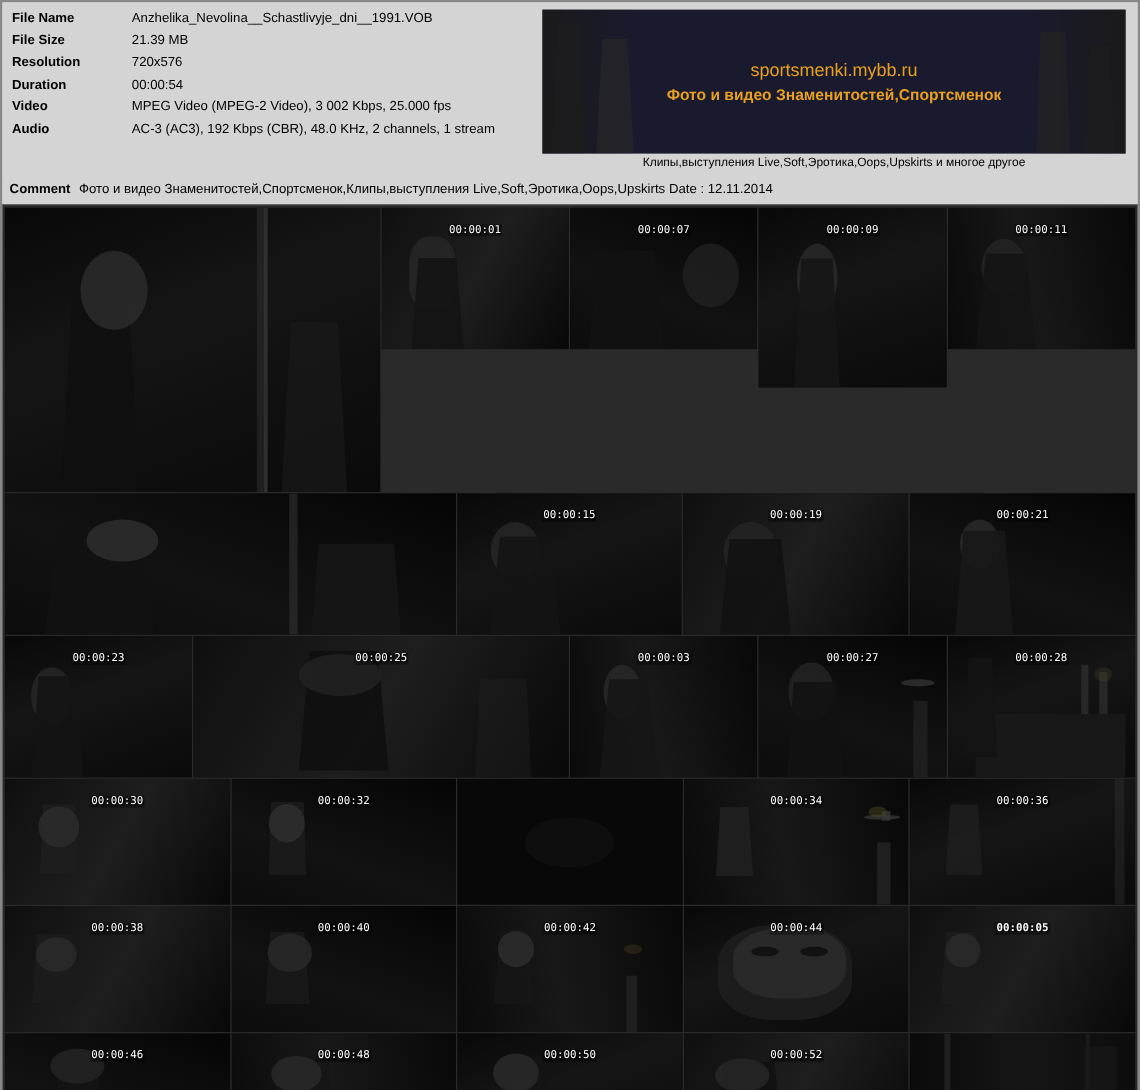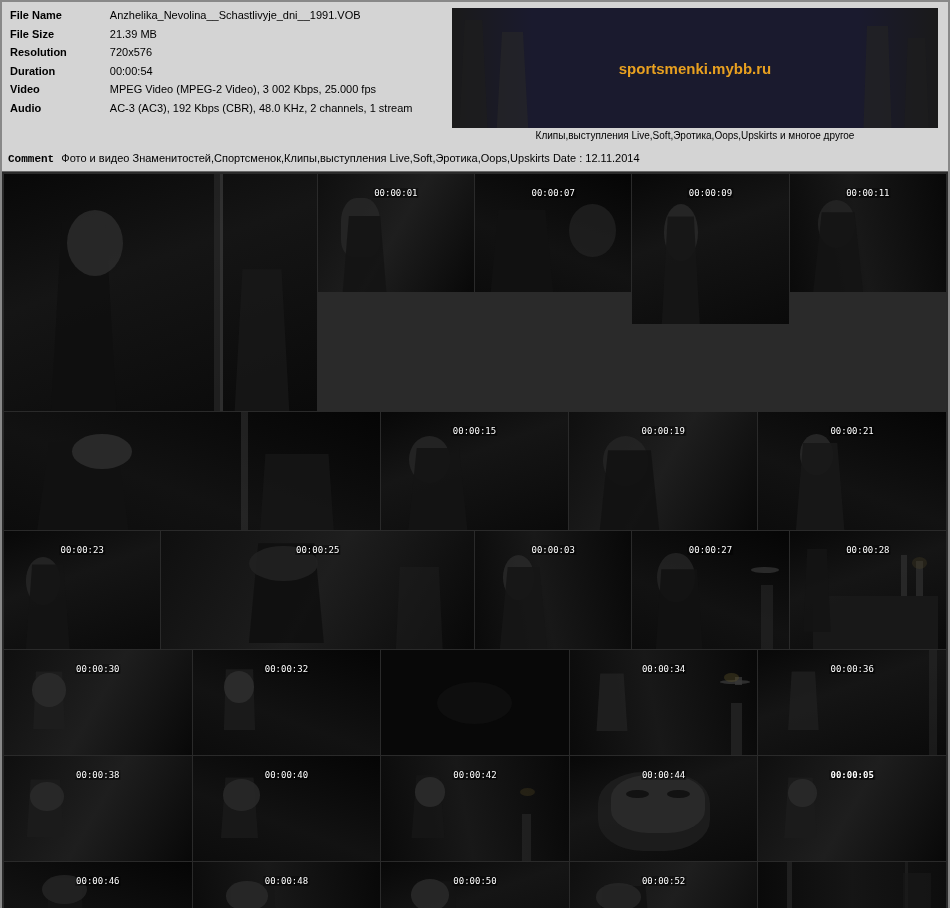--- a/index.html
+++ b/index.html
@@ -180,29 +180,30 @@
             <div style="width:35px;height:80%;background:rgba(40,40,40,0.6);clip-path:polygon(20%0%,80%0%,95%100%,5%100%);"></div>
           </div>
 
           <div style="width:80px;height:100%;background:linear-gradient(270deg,#1a1a1a,transparent);display:flex;align-items:flex-end;justify-content:flex-end;">
             <div style="width:35px;height:85%;background:rgba(35,35,35,0.7);clip-path:polygon(20%0%,80%0%,90%100%,10%100%);"></div>
             <div style="width:35px;height:75%;background:rgba(30,30,30,0.6);margin:0 4px;clip-path:polygon(25%0%,75%0%,85%100%,15%100%);"></div>
           </div>
         </div>
 
         <div style="z-index:3;text-align:center;">
-          <div style="color:#e8a020;font-size:15px;font-weight:bold;font-family:Arial;">sportsmenki.mybb.ru</div>
+          <div style="color:#e8a020;font-size:15px;font-weight:normal;font-family:Arial;">sportsmenki.mybb.ru</div>
+          <div style="color:#e8a020;font-size:13px;font-weight:bold;font-family:Arial;margin-top:4px;">Фото и видео Знаменитостей,Спортсменок</div>
         </div>
       </div>
       <div style="background:#d4d4d4;width:100%;padding:2px 4px;font-size:10px;text-align:center;">Клипы,выступления Live,Soft,Эротика,Oops,Upskirts и многое другое</div>
     </div>
   </div>
 
   <div class="comment-bar">
-    <span style="font-weight:bold;font-family:Liberation Mono, monospace;">Comment</span>
+    <span style="font-weight:bold;">Comment</span>
     <span style="margin-left:4px;">Фото и видео Знаменитостей,Спортсменок,Клипы,выступления Live,Soft,Эротика,Oops,Upskirts Date : 12.11.2014</span>
   </div>
 
   <div class="thumbnails-container">
 
     <div class="thumb-row row-0">
 
       <div class="thumb-cell" style="flex:2;height:237px;">
         <div class="dark-scene ds-1" style="width:100%;height:100%;">
 

